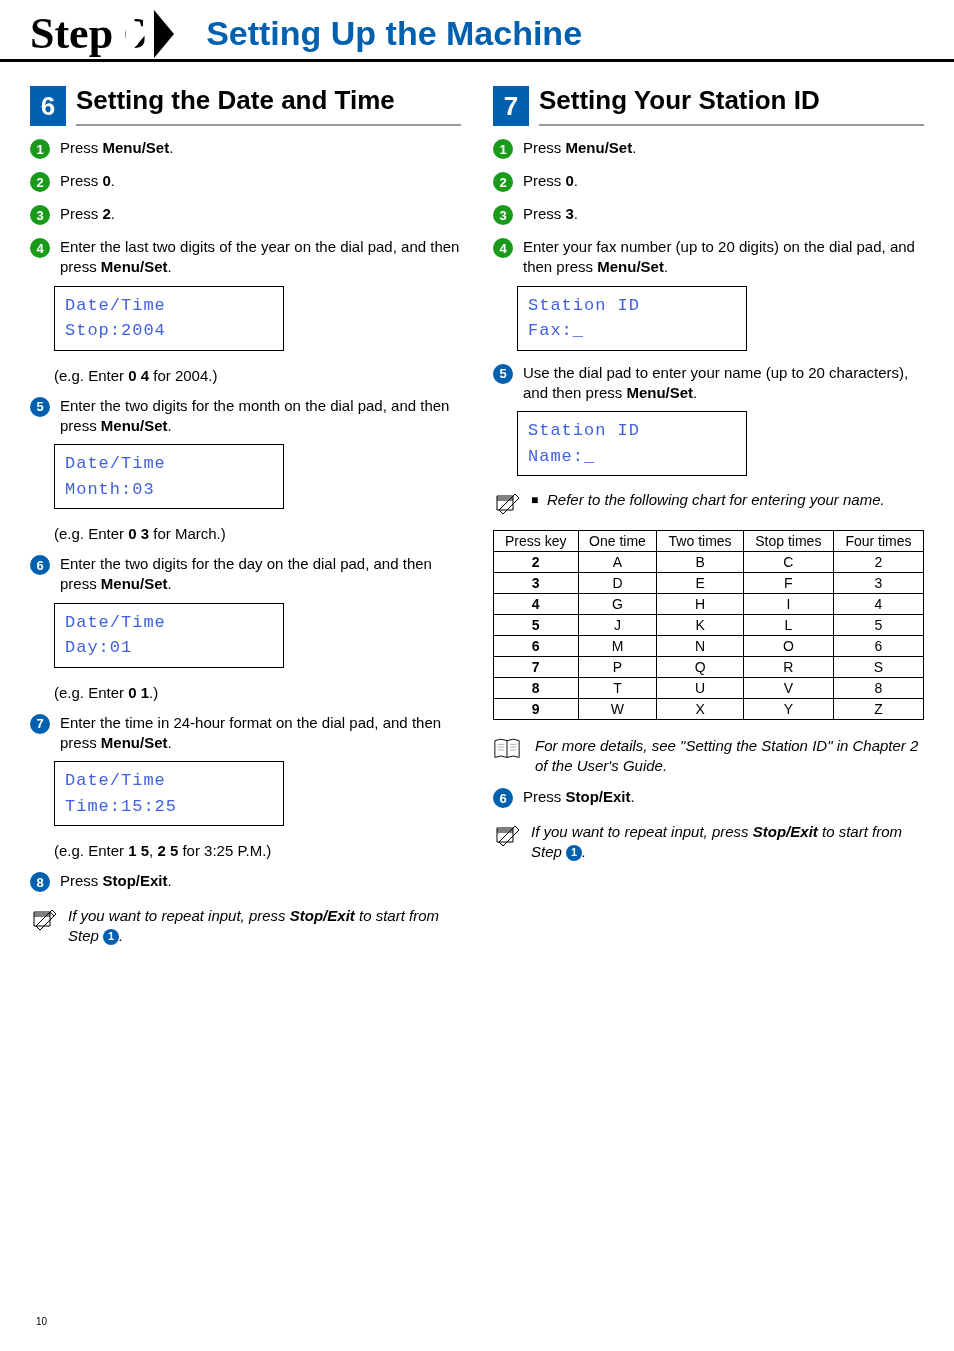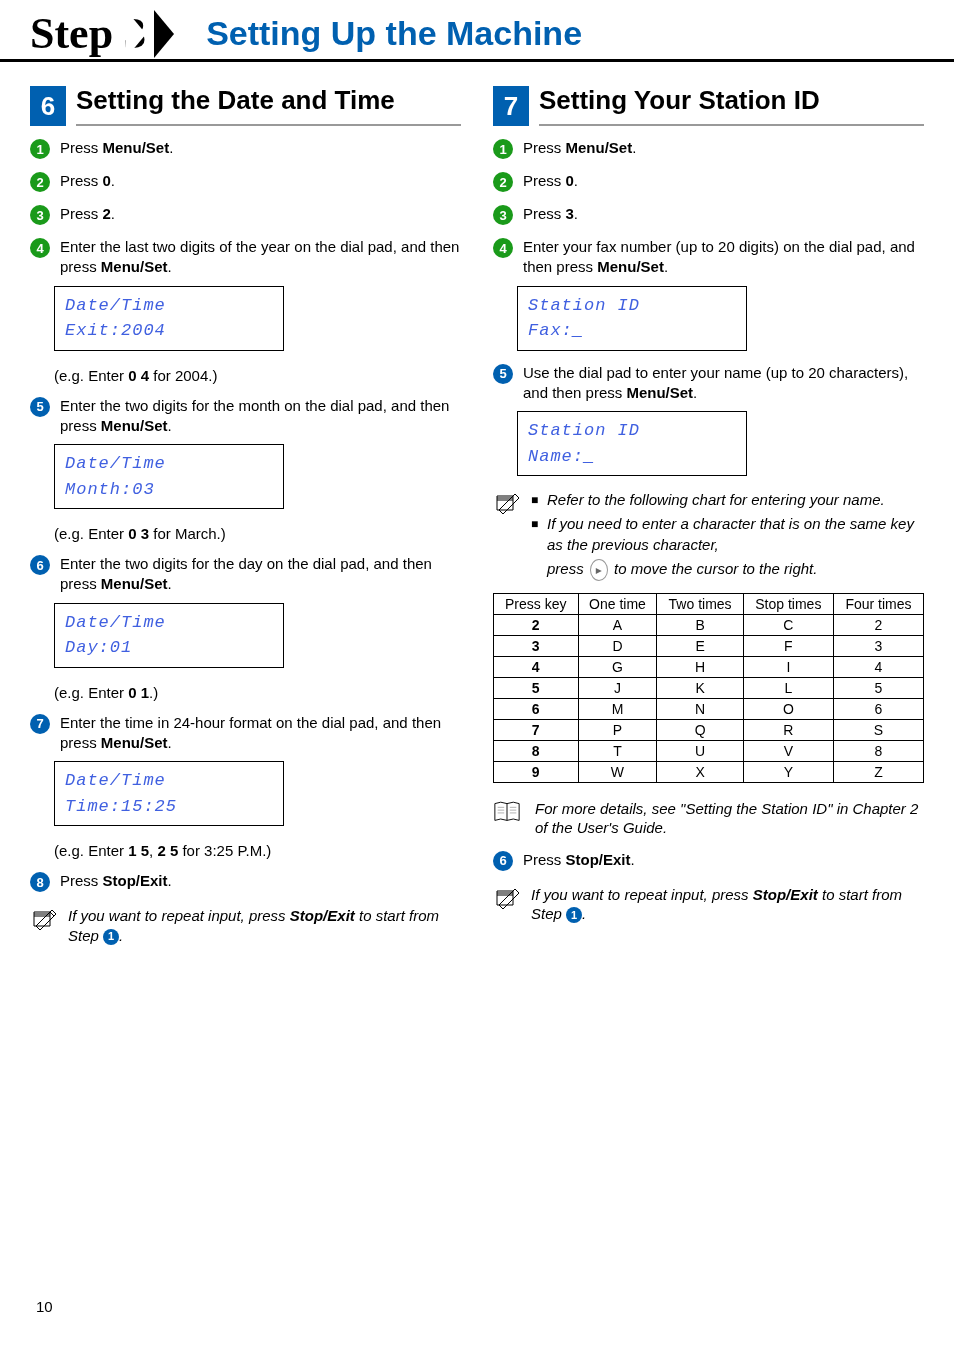--- a/index.html
+++ b/index.html
@@ -16,45 +16,45 @@
   .section-head { display: flex; gap: 10px; margin-bottom: 8px; }
   .numbox { background: #0060b0; color: #fff; font-weight: bold; font-size: 26px; width: 36px; height: 40px; display: flex; align-items: center; justify-content: center; flex-shrink:0; }
   .section-title-wrap { flex:1; border-bottom: 2px solid #999; padding-bottom: 4px; }
   .section-title { font-size: 26px; font-weight: bold; line-height: 1.1; }
   .intro-text { font-size: 15px; margin: 8px 0 10px 0; line-height:1.3; }
   .step { display: flex; gap: 10px; margin-top: 12px; align-items: flex-start; }
   .circ { width: 20px; height: 20px; border-radius: 50%; background: #0060b0; color: #fff; font-size: 13px; font-weight: bold; display:flex; align-items:center; justify-content:center; flex-shrink:0; margin-top:1px; }
   .circ.green { background: #1a9a1a; }
   .step-body { flex:1; font-size: 15px; line-height:1.35; }
   .step-body b { font-weight: bold; }
-  .lcd { border: 1.5px solid #000; width: 230px; margin: 8px 0 6px 24px; padding: 6px 10px; font-family: "Courier New", monospace; font-size: 17px; color: #4060e0; line-height: 1.5; letter-spacing:1px;font-style:italic; }
+  .lcd { border: 1.5px solid #000; width: 230px; margin: 8px 0 6px 24px; padding: 6px 10px; font-family: "Courier New", monospace; font-size: 17px; color: #4060e0; line-height: 1.5; letter-spacing:1px; }
   .eg { font-size: 15px; margin-left: 24px; margin-top:16px; }
   .note-row { display:flex; gap:10px; margin-top:14px; align-items:flex-start; }
   .note-icon { width:28px; flex-shrink:0; }
   .note-text { flex:1; font-size:15px; font-style:italic; line-height:1.3; }
   .note-text b { font-weight:bold; font-style:italic; }
   .circ-inline { display:inline-flex; width:16px; height:16px; border-radius:50%; background:#0060b0; color:#fff; font-size:11px; font-weight:bold; align-items:center; justify-content:center; vertical-align:middle; font-style:normal; }
   .cursor-btn { display:inline-block; width:18px; height:22px; border:1px solid #999; border-radius:50% / 50%; font-size:12px; text-align:center; line-height:20px; vertical-align:middle; margin:0 2px; font-style:normal; color:#666; }
   .note-list { font-style: italic; font-size:15px; line-height:1.35; }
   .note-list li { list-style:none; position:relative; padding-left:16px; margin-bottom:4px; }
   .note-list li::before { content:"■"; position:absolute; left:0; font-style:normal; font-size:12px; top:2px; }
   table.chart { border-collapse: collapse; width: 100%; margin-top:8px; font-size:14px; }
   table.chart th, table.chart td { border:1px solid #000; padding:2px 4px; text-align:center; }
   table.chart th { font-weight:normal; }
   table.chart td.key { font-weight:bold; }
   .book-icon-svg { width:28px; height:26px; }
-  .pagenum { position:absolute; bottom:36px; left:36px; font-size:15px; }
+  .pagenum { position:absolute; bottom:24px; left:36px; font-size:10px; }
   .ref-row { display:flex; gap:14px; margin-top:16px; align-items:flex-start; }
   .ref-text { flex:1; font-size:15px; font-style:italic; line-height:1.3; }
 </style>
 </head>
 <body>
 
 <div class="header">
-  <span class="step-label">Step 3</span>
+  <span class="step-label">Step 6</span>
   <span class="chev-wrap">
     <div class="chev chev-outer"></div>
     <div class="chev chev-inner"></div>
   </span>
   <span class="header-title">Setting Up the Machine</span>
 </div>
 
 <div class="content">
 
   <div class="col">
@@ -76,21 +76,21 @@
     <div class="step">
       <div class="circ green">3</div>
       <div class="step-body"><span>Press </span><b>2</b><span>.</span></div>
     </div>
     <div class="step">
       <div class="circ green">4</div>
       <div class="step-body"><span>Enter the last two digits of the year on the dial pad, and then press </span><b>Menu/Set</b><span>.</span></div>
     </div>
     <div class="lcd">
       <div>Date/Time</div>
-      <div>Exit:2004</div>
+      <div>Stop:2004</div>
     </div>
     <div class="eg"><span>(e.g. Enter </span><b>0 4</b><span> for 2004.)</span></div>
 
     <div class="step">
       <div class="circ">5</div>
       <div class="step-body"><span>Enter the two digits for the month on the dial pad, and then press </span><b>Menu/Set</b><span>.</span></div>
     </div>
     <div class="lcd">
       <div>Date/Time</div>
       <div>Month:03</div>
@@ -173,23 +173,20 @@
 
     <div class="note-row">
       <div class="note-icon">
         <svg viewBox="0 0 28 28" width="28" height="28">
             <path d="M4 6 L20 6 L20 20 L4 20 Z M4 8 L20 8 M4 10 L20 10 M22 4 L26 8 L10 24 L6 20 Z" stroke="#000" stroke-width="1" fill="none"></path>
           </svg>
       </div>
       <div style="flex:1">
         <ul class="note-list">
           <li>Refer to the following chart for entering your name.</li>
-          <li><span>If you need to enter a character that is on the same key as the previous character, </span>
-            <div style="margin-top:4px;"><span>press </span><span class="cursor-btn">▸</span><span> to move the cursor to the right.</span></div>
-          </li>
         </ul>
       </div>
     </div>
 
     <table class="chart">
       <thead>
           <tr>
         <th>Press key</th>
         <th>One time</th>
         <th>Two times</th>

